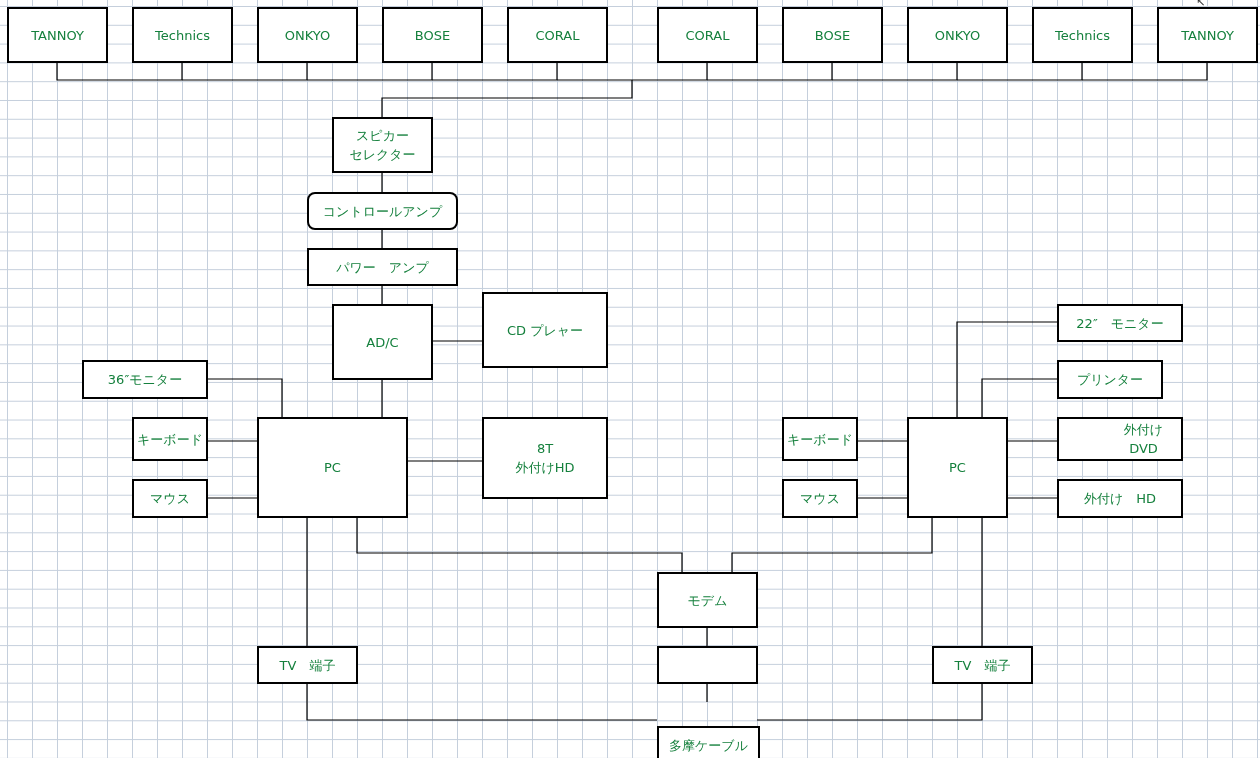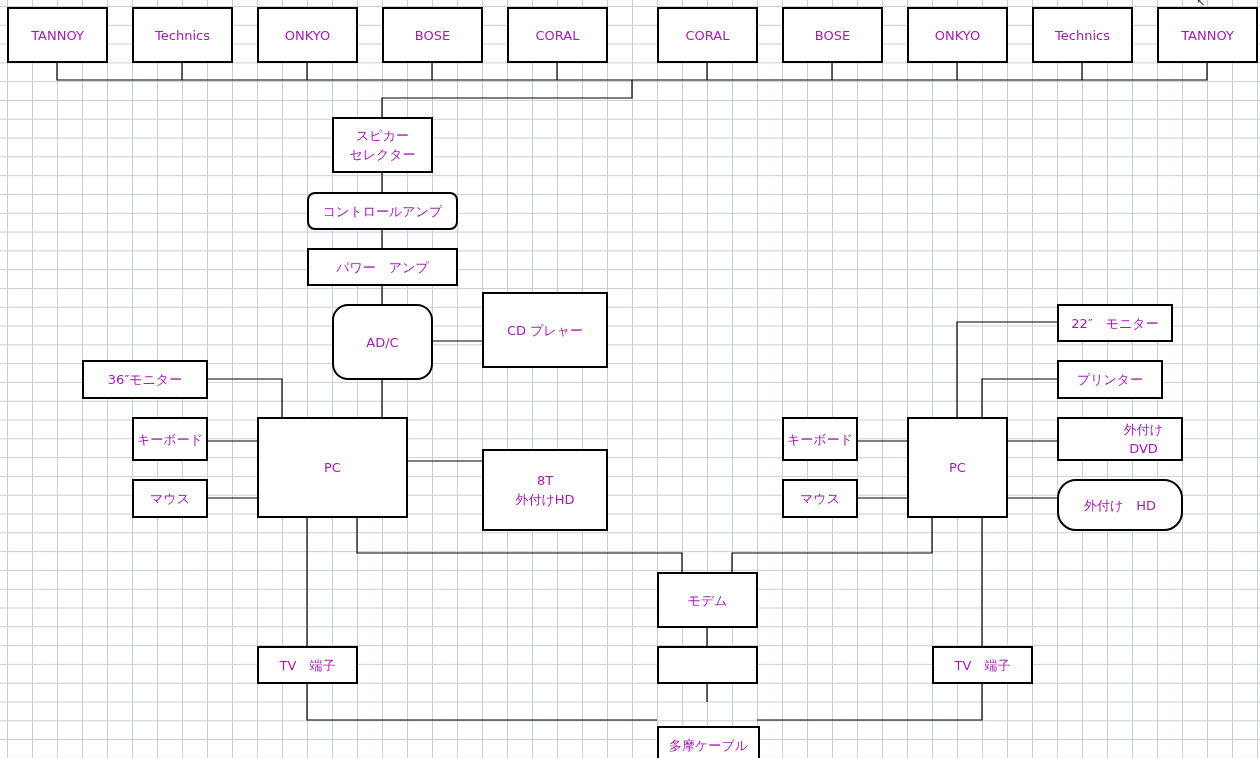--- a/index.html
+++ b/index.html
@@ -11,21 +11,21 @@
       linear-gradient(to bottom, #c5cfdc 1px, transparent 1px);
     background-size: 25px 18.8px;
     background-position: 7px 6px;
     font-family: "DejaVu Sans", sans-serif;
   }
   #wires { position: absolute; left: 0; top: 0; width: 1260px; height: 758px; }
   .box {
     position: absolute; box-sizing: border-box;
     border: 2px solid #000; background: #fff;
     display: flex; align-items: center; justify-content: center;
-    text-align: center; font-size: 13px; color: #a21caf; line-height: 19px;
+    text-align: center; font-size: 13px; color: #15803d; line-height: 19px;
     white-space: pre-line;
   }
   .cursor { position: absolute; left: 1196px; top: -4px; font-size: 11px; color: #333; }
 </style>
 </head>
 <body>
 
 <svg id="wires" xmlns="http://www.w3.org/2000/svg">
   <g stroke="#000" stroke-width="1.2" fill="none">
 
@@ -82,35 +82,35 @@
 <div class="box" style="left:907px;top:7px;width:101px;height:56px;"><span>ONKYO</span></div>
 <div class="box" style="left:1032px;top:7px;width:101px;height:56px;"><span>Technics</span></div>
 <div class="box" style="left:1157px;top:7px;width:101px;height:56px;"><span>TANNOY</span></div>
 
 <span class="cursor">↖</span>
 
 <div class="box" style="left:332px;top:117px;width:101px;height:56px;"><span>スピカー
 セレクター</span></div>
 <div class="box" style="left:307px;top:192px;width:151px;height:38px;border-radius:8px;"><span>コントロールアンプ</span></div>
 <div class="box" style="left:307px;top:248px;width:151px;height:38px;text-align:right;"><span>パワー　アンプ</span></div>
-<div class="box" style="left:332px;top:304px;width:101px;height:76px;border-radius:16px;"><span>AD/C</span></div>
+<div class="box" style="left:332px;top:304px;width:101px;height:76px;"><span>AD/C</span></div>
 <div class="box" style="left:482px;top:292px;width:126px;height:76px;"><span>CD プレャー</span></div>
 
 <div class="box" style="left:82px;top:360px;width:126px;height:39px;"><span>36″モニター</span></div>
 <div class="box" style="left:132px;top:417px;width:76px;height:44px;"><span>キーボード</span></div>
 <div class="box" style="left:132px;top:479px;width:76px;height:39px;"><span>マウス</span></div>
 <div class="box" style="left:257px;top:417px;width:151px;height:101px;"><span>PC</span></div>
-<div class="box" style="left:482px;top:417px;width:126px;height:82px;margin-top:32px;"><span>8T
+<div class="box" style="left:482px;top:417px;width:126px;height:82px;"><span>8T
 外付けHD</span></div>
 <div class="box" style="left:257px;top:646px;width:101px;height:38px;"><span>TV　端子</span></div>
 
-<div class="box" style="left:1057px;top:304px;width:116px;height:38px;"><span>22″　モニター</span></div>
+<div class="box" style="left:1057px;top:304px;width:126px;height:38px;"><span>22″　モニター</span></div>
 <div class="box" style="left:1057px;top:360px;width:106px;height:39px;"><span>プリンター</span></div>
 <div class="box" style="left:782px;top:417px;width:76px;height:44px;"><span>キーボード</span></div>
 <div class="box" style="left:782px;top:479px;width:76px;height:39px;"><span>マウス</span></div>
 <div class="box" style="left:907px;top:417px;width:101px;height:101px;"><span>PC</span></div>
 <div class="box" style="left:1057px;top:417px;width:126px;height:44px;padding-left:47px;"><span>外付け　DVD</span></div>
-<div class="box" style="left:1057px;top:479px;width:126px;height:52px;border-radius:19px;"><span>外付け　HD</span></div>
+<div class="box" style="left:1057px;top:479px;width:126px;height:39px;"><span>外付け　HD</span></div>
 <div class="box" style="left:932px;top:646px;width:101px;height:38px;"><span>TV　端子</span></div>
 
 <div class="box" style="left:657px;top:572px;width:101px;height:56px;"><span>モデム</span></div>
 <div class="box" style="left:657px;top:646px;width:101px;height:38px;"><span></span></div>
 <div class="box" style="left:657px;top:726px;width:103px;height:38px;"><span>多摩ケーブル</span></div>
 
 </body></html>

